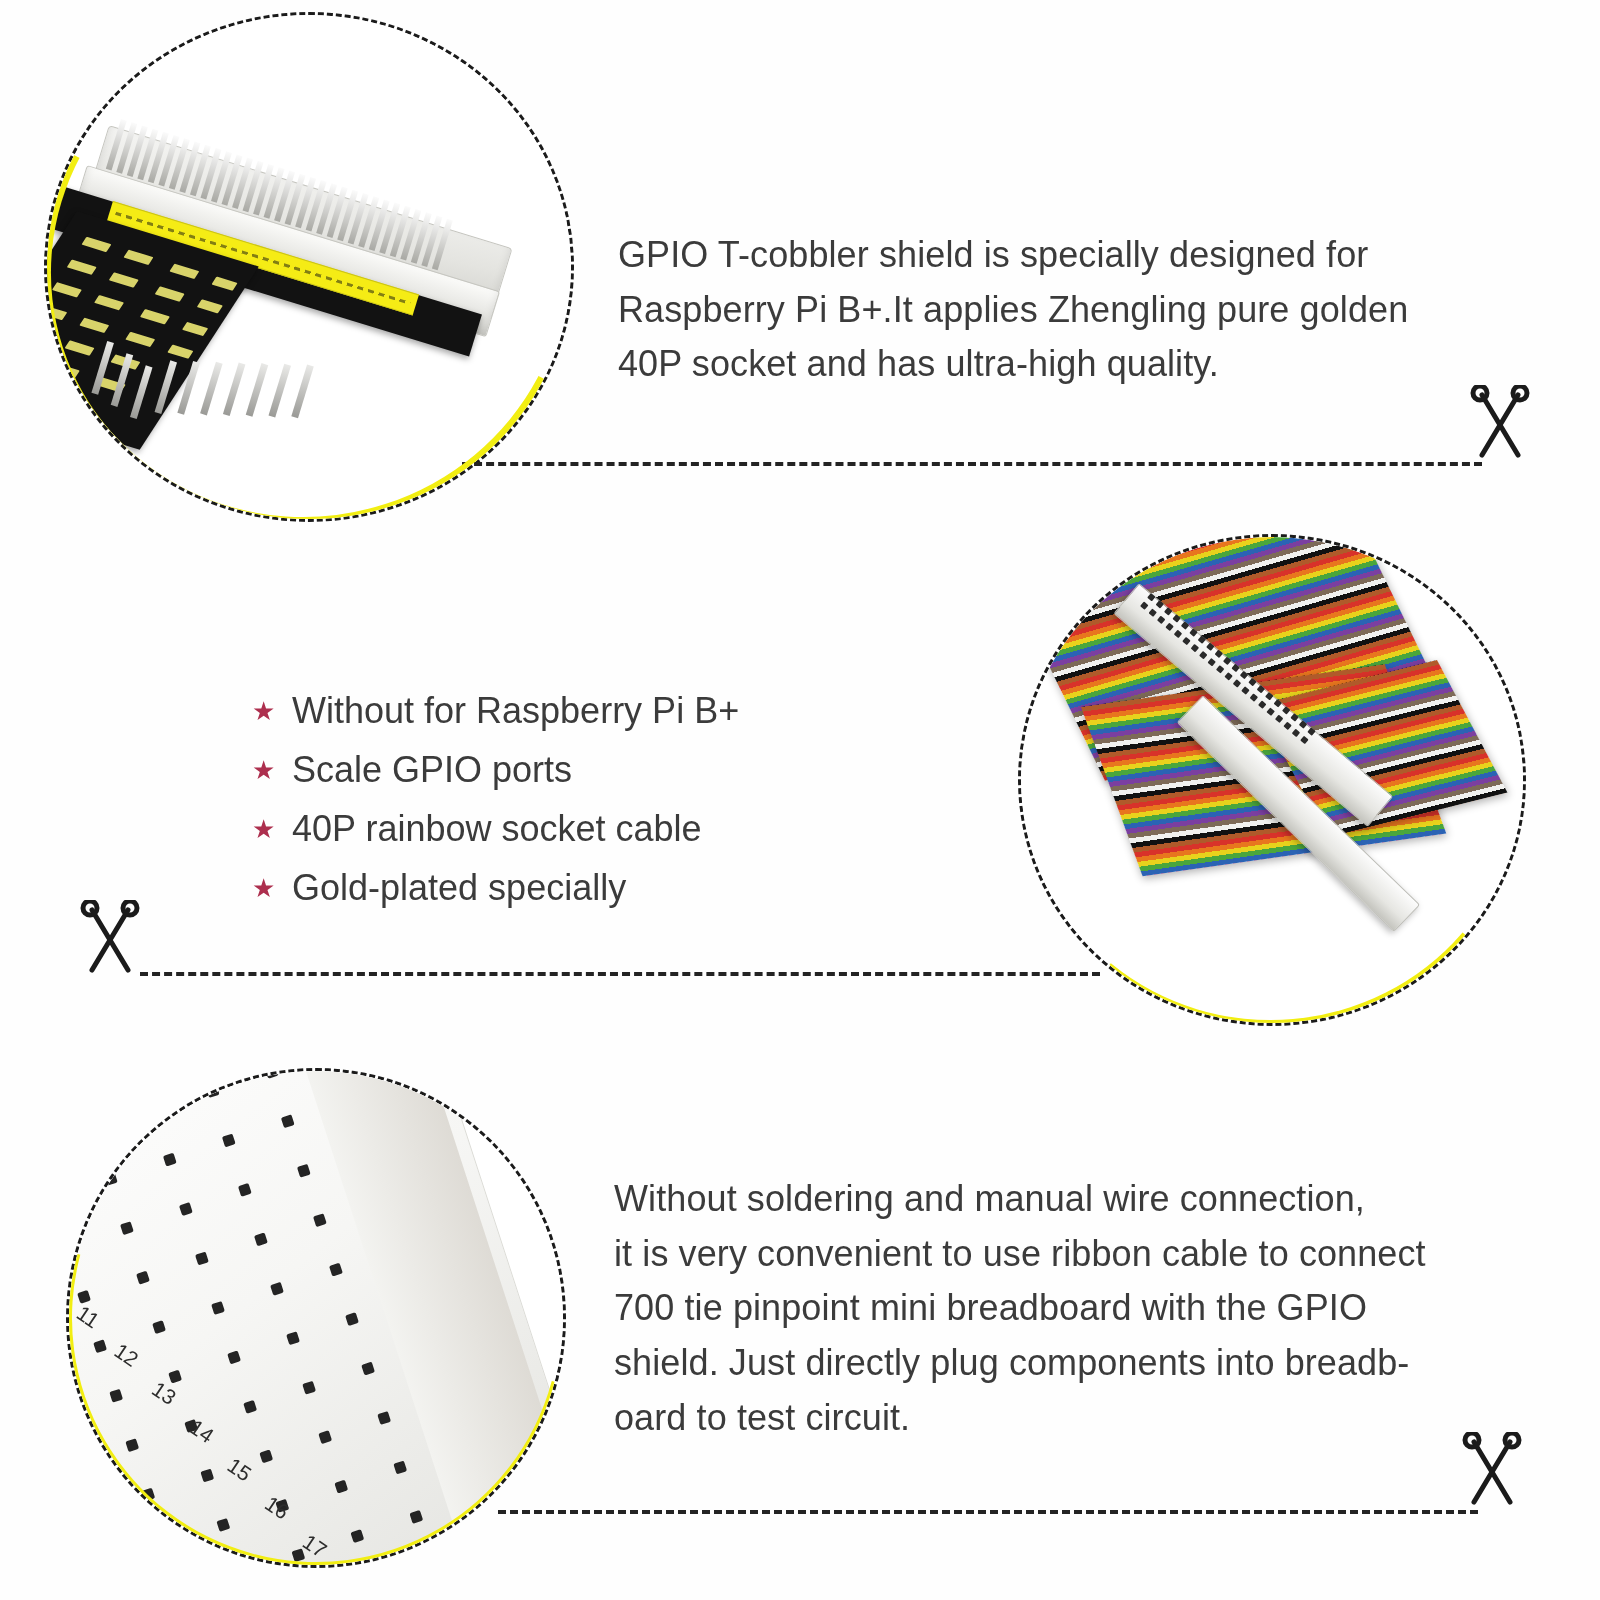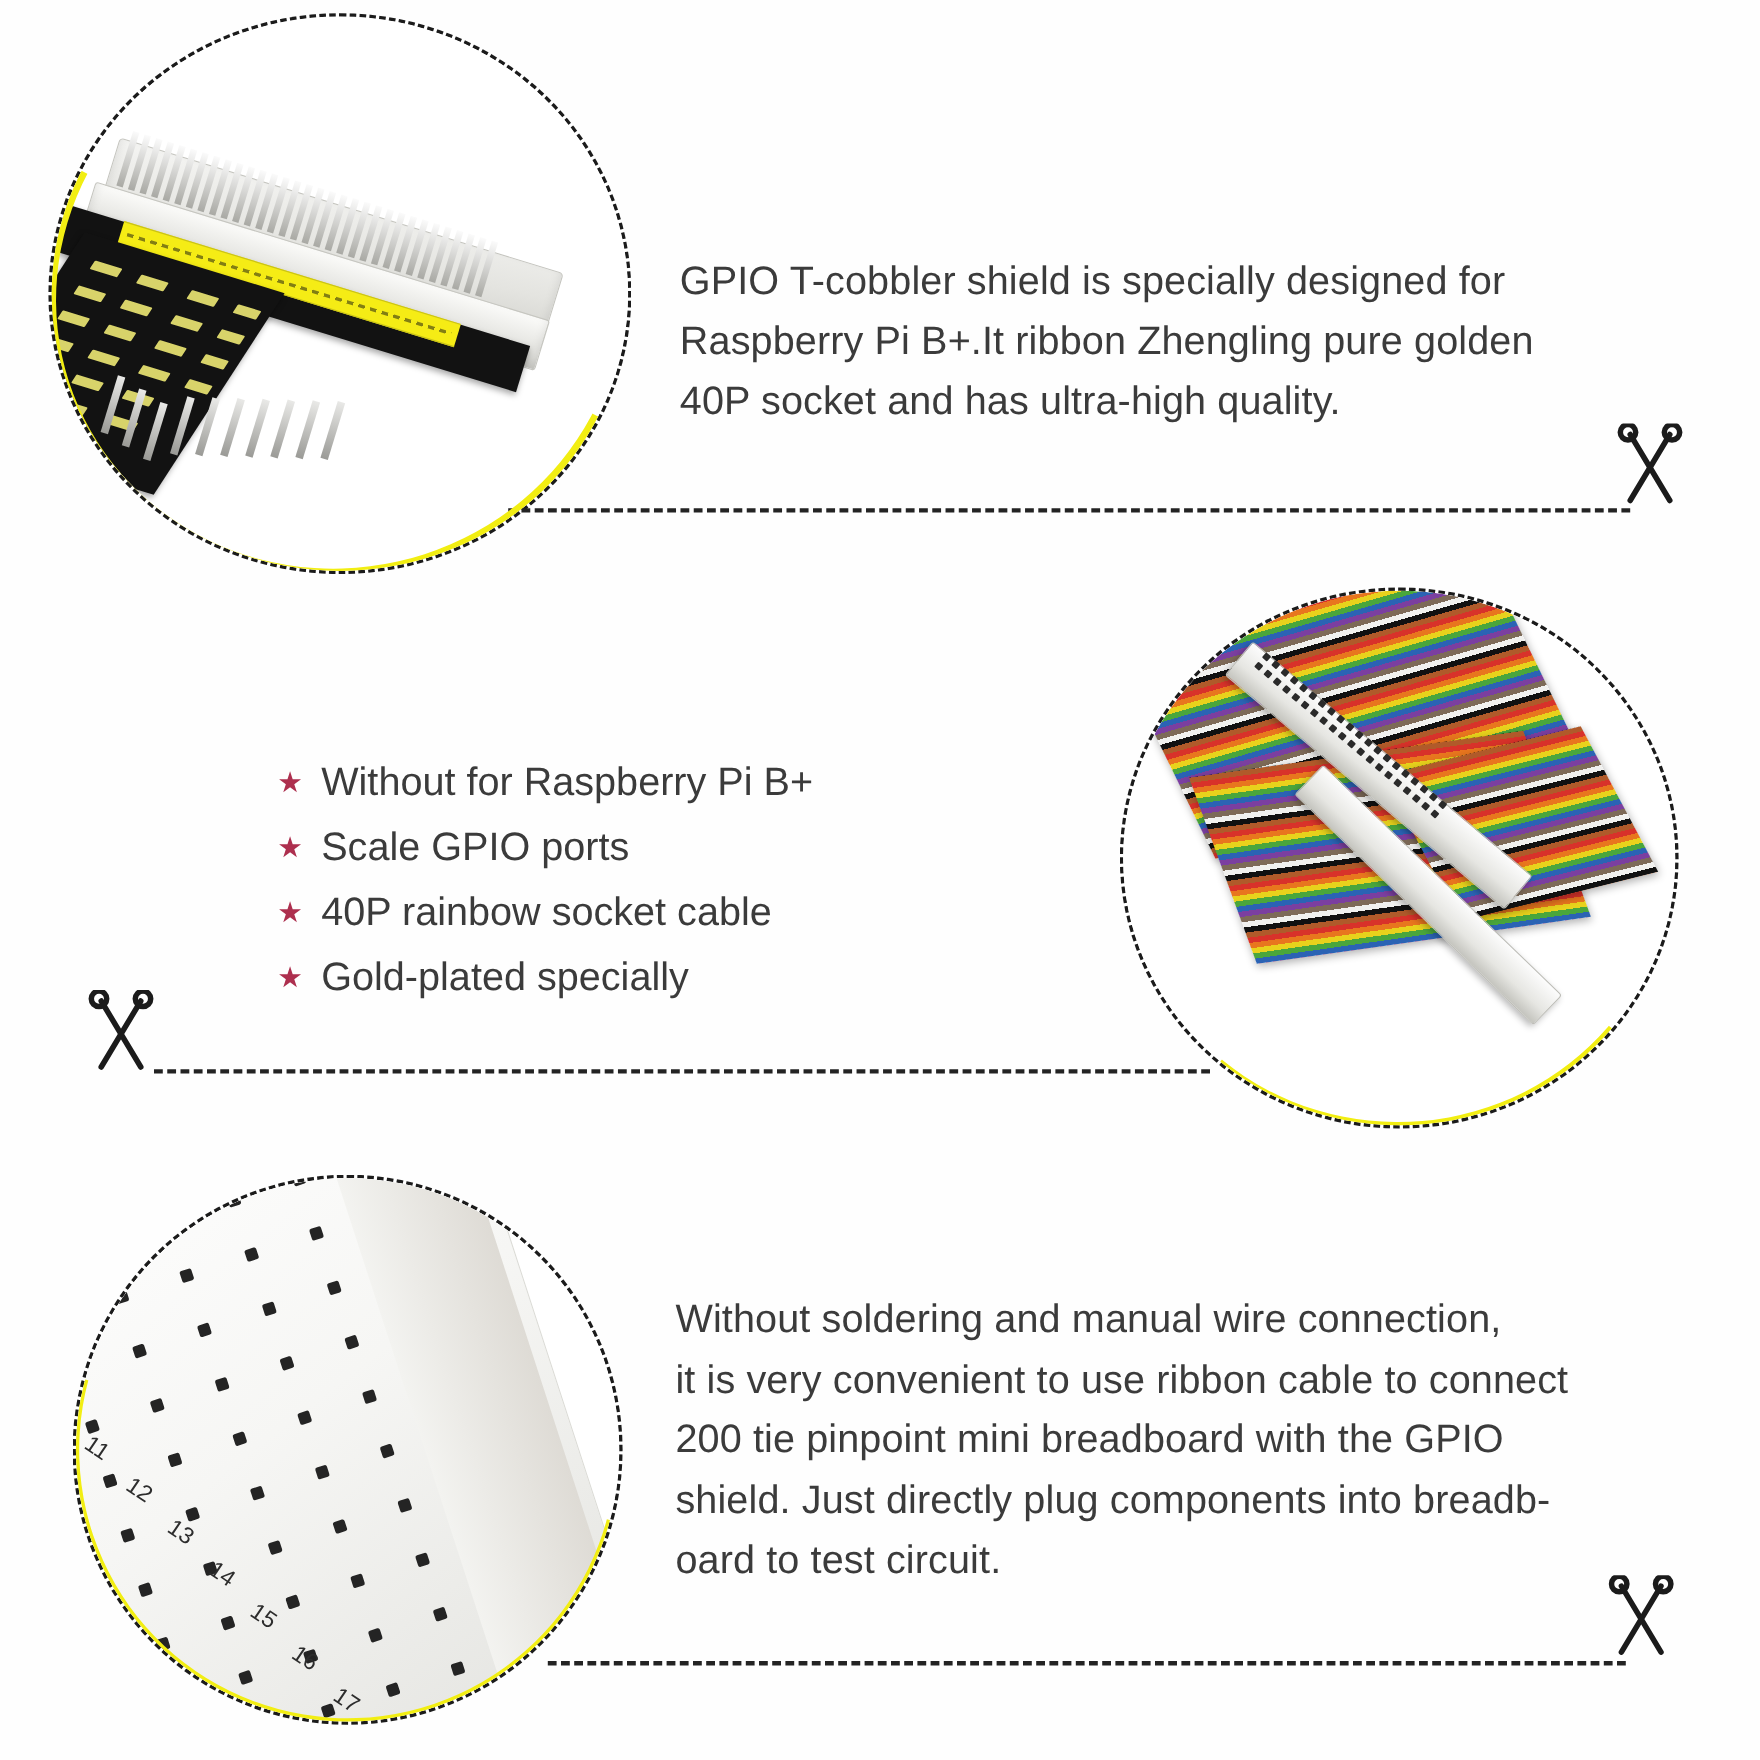--- a/index.html
+++ b/index.html
@@ -470,21 +470,21 @@
       <g stroke="#1b1b1b" stroke-width="5" fill="none" stroke-linecap="round">
         <line x1="12" y1="10" x2="48" y2="70"></line>
         <line x1="48" y1="10" x2="12" y2="70"></line>
       </g>
       <circle cx="10" cy="8" r="7" fill="none" stroke="#1b1b1b" stroke-width="5"></circle>
       <circle cx="50" cy="8" r="7" fill="none" stroke="#1b1b1b" stroke-width="5"></circle>
     </svg>
   </div>
 
   <div class="para" style="left:618px; top:228px; width:920px;">GPIO T-cobbler shield is specially designed for
-Raspberry Pi B+.It ribbon Zhengling pure golden
+Raspberry Pi B+.It applies Zhengling pure golden
 40P socket and has ultra-high quality.</div>
 
   <ul class="feature-list" style="left:252px; top:690px; width:640px;">
     <li class="feature-item">
       <span class="star">★</span>
       <span>Without for Raspberry Pi B+</span>
     </li>
     <li class="feature-item">
       <span class="star">★</span>
       <span>Scale GPIO ports</span>
@@ -494,17 +494,17 @@
       <span>40P rainbow socket cable</span>
     </li>
     <li class="feature-item">
       <span class="star">★</span>
       <span>Gold-plated specially</span>
     </li>
   </ul>
 
   <div class="para" style="left:614px; top:1172px; width:930px;">    Without soldering and manual wire connection,
 it is very convenient to use ribbon cable to connect
-200 tie pinpoint  mini breadboard with the GPIO
+700 tie pinpoint  mini breadboard with the GPIO
 shield. Just directly plug components into breadb-
 oard to test circuit.</div>
 
 </div>
 
 </body></html>

